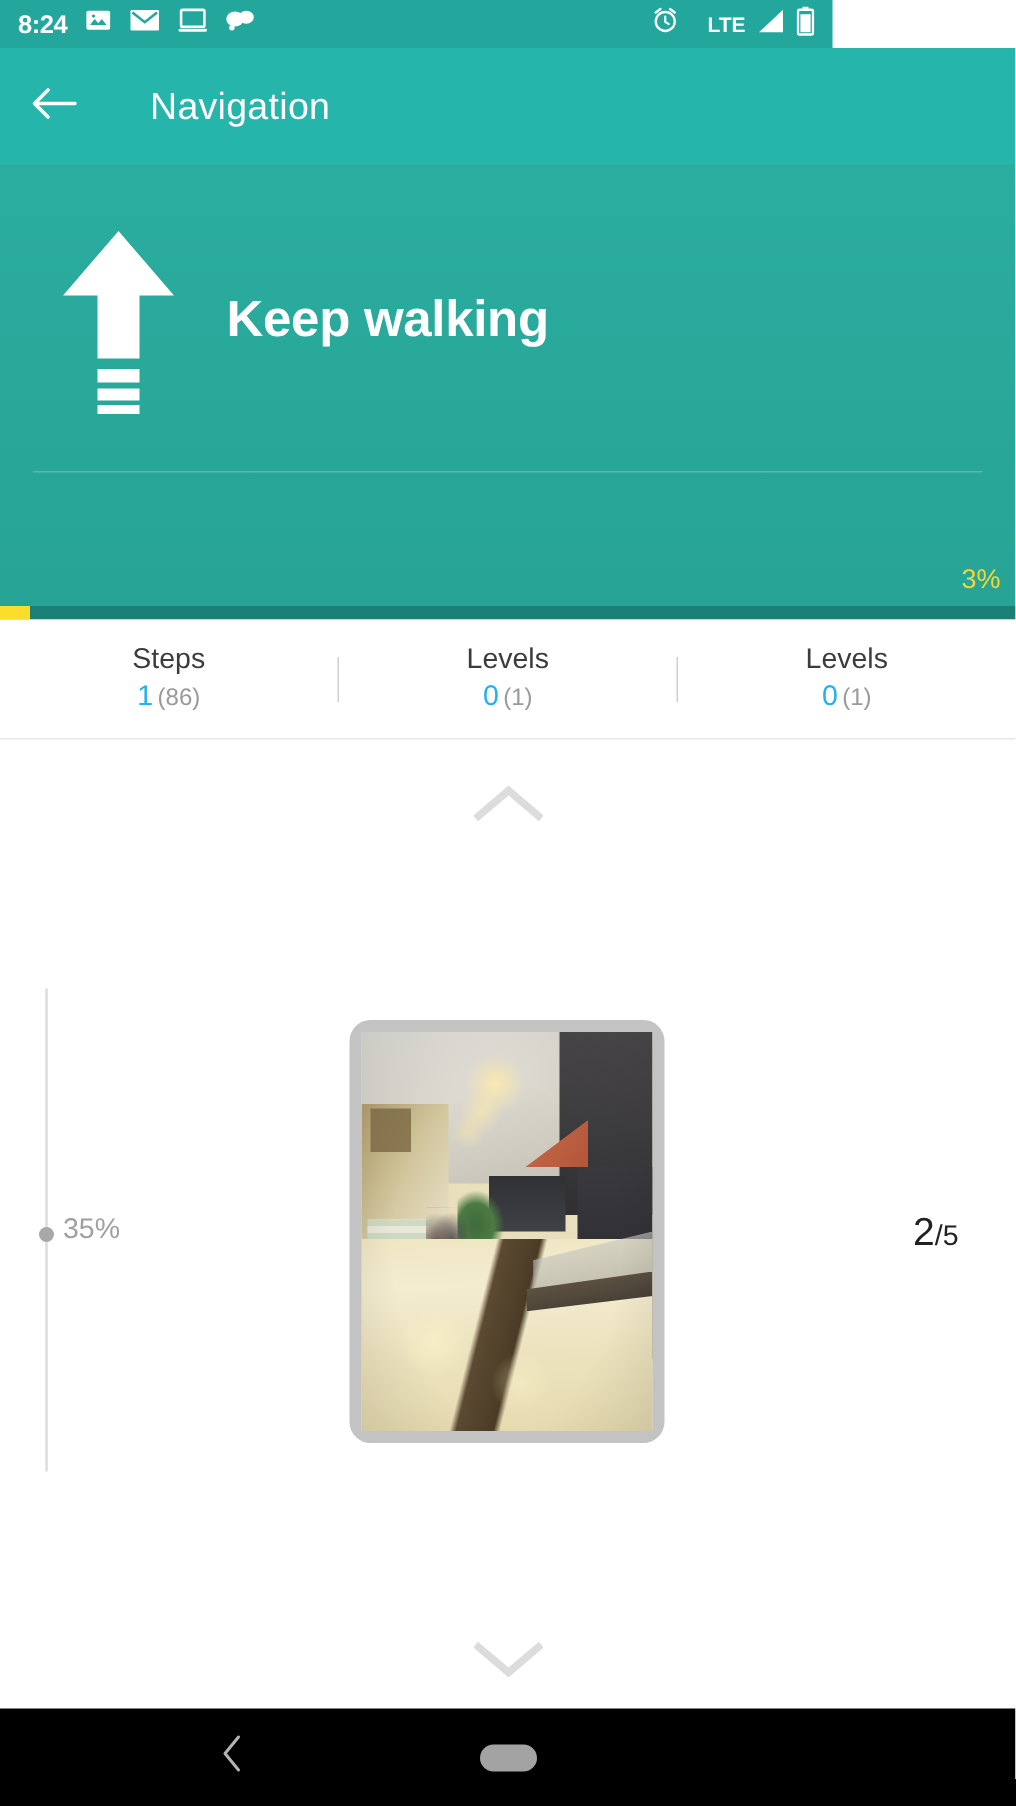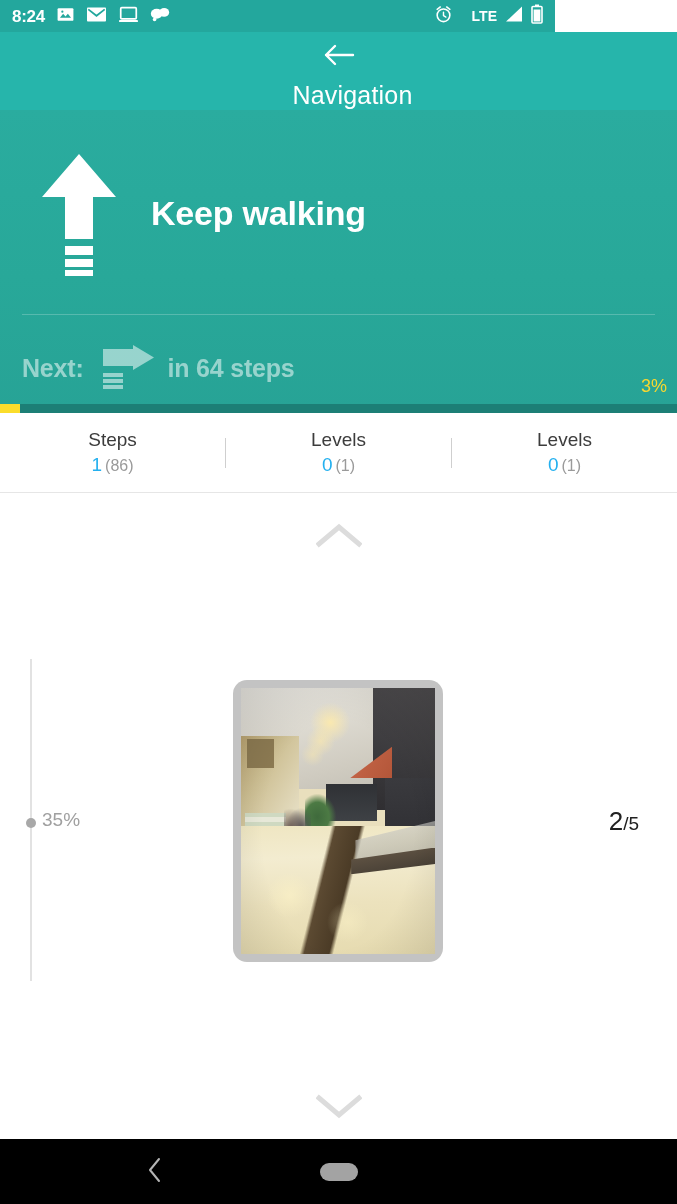--- a/index.html
+++ b/index.html
@@ -63,21 +63,20 @@
 
   
   .app-bar {
     position: absolute;
     top: 32px; left: 0;
     width: 677px;
     height: 78px;
     background: #26b5ab;
     display: flex;
     align-items: center;
-    flex-direction: column;
   }
   .back-arrow-btn {
     width: 72px;
     height: 78px;
     display: flex;
     align-items: center;
     justify-content: center;
   }
   .app-bar-title {
     color: #ffffff;
@@ -491,32 +490,20 @@
           <rect x="25" y="95" width="28" height="9" fill="#ffffff"></rect>
           <rect x="25" y="108" width="28" height="8" fill="#ffffff"></rect>
           <rect x="25" y="119" width="28" height="6" fill="#ffffff"></rect>
         </svg>
       </div>
       <div class="primary-text">Keep walking</div>
     </div>
 
     <div class="panel-divider"></div>
 
-    <div class="next-row">
-      <span class="next-label">Next:</span>
-      <span class="turn-icon">
-        <svg width="56" height="46" viewBox="0 0 56 46">
-          <path d="M3 4 H33 V0 L54 12.5 L33 25 V21 H3 Z" fill="rgba(255,255,255,0.52)"></path>
-          <rect x="3" y="28" width="20" height="4" fill="rgba(255,255,255,0.52)"></rect>
-          <rect x="3" y="34" width="20" height="4" fill="rgba(255,255,255,0.52)"></rect>
-          <rect x="3" y="40" width="20" height="4" fill="rgba(255,255,255,0.52)"></rect>
-        </svg>
-      </span>
-      <span class="next-distance">in 64 steps</span>
-    </div>
 
     <div class="progress-pct">3%</div>
 
     <div class="progress-track">
       <div class="progress-fill" id="progress-fill" style="width: 3%;"></div>
     </div>
   </div>
 
   <div class="stats-bar">
     <div class="stat-cell">

